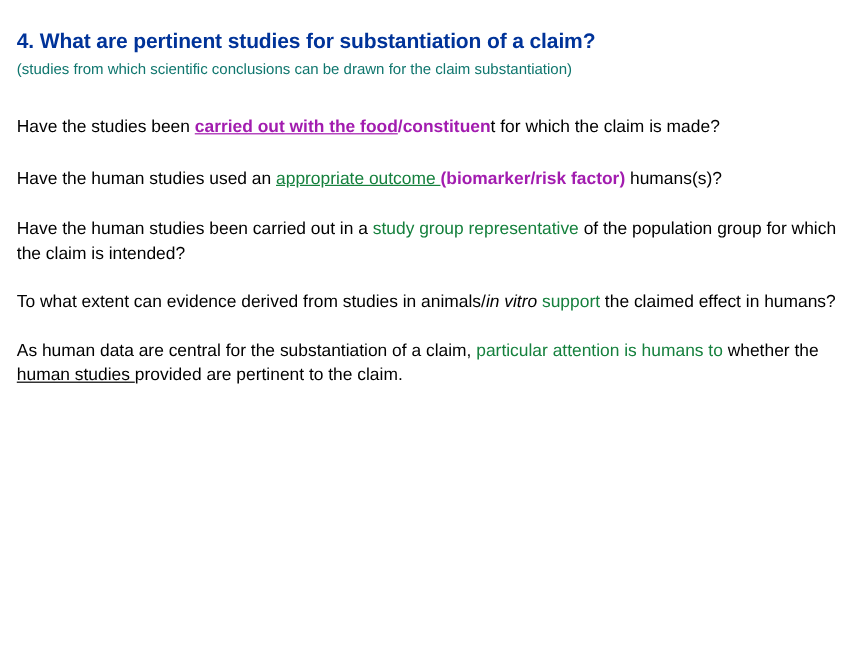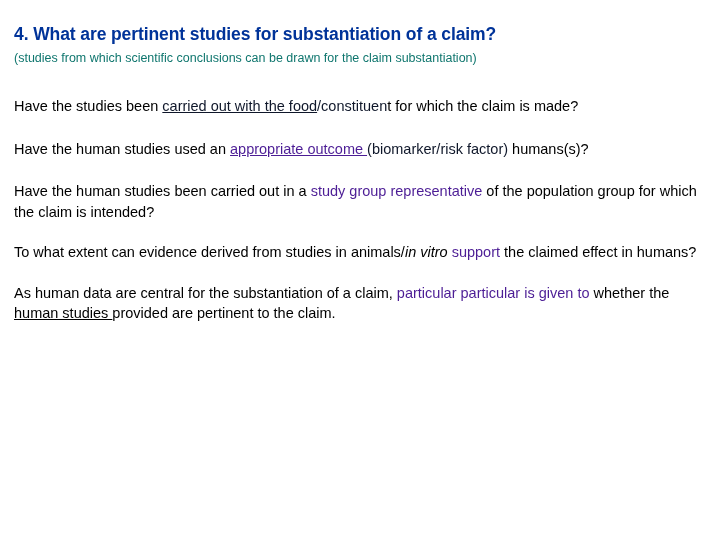--- a/index.html
+++ b/index.html
@@ -38,25 +38,25 @@
   .para {
     font-size: 14.5px;
     line-height: 1.42;
     color: #000000;
     margin: 0 0 22px 0;
   }
   .para.tight {
     margin-bottom: 20px;
   }
   .red {
-    color: #4c1d95;
+    color: #15803d;
   }
   .red-b {
-    color: #0f172a;
-    font-weight: normal;
+    color: #a21caf;
+    font-weight: bold;
   }
   .u {
     text-decoration: underline;
   }
   .ital {
     font-style: italic;
   }
 </style>
 </head>
 <body>
@@ -77,16 +77,16 @@
 
   <p class="para tight">
     <span>Have the human studies been carried out in a </span><span class="red">study group representative</span><span> of the population group for which the claim is intended?</span>
   </p>
 
   <p class="para tight">
     <span>To what extent can evidence derived from studies in animals/</span><span class="ital">in vitro</span><span class="red"> support</span><span> the claimed effect in humans?</span>
   </p>
 
   <p class="para tight">
-    <span>As human data are central for the substantiation of a claim, </span><span class="red">particular particular is given to</span><span> whether the </span><span class="u">human studies </span><span>provided are pertinent to the claim.</span>
+    <span>As human data are central for the substantiation of a claim, </span><span class="red">particular attention is humans to</span><span> whether the </span><span class="u">human studies </span><span>provided are pertinent to the claim.</span>
   </p>
 
 </div>
 
 </body></html>

